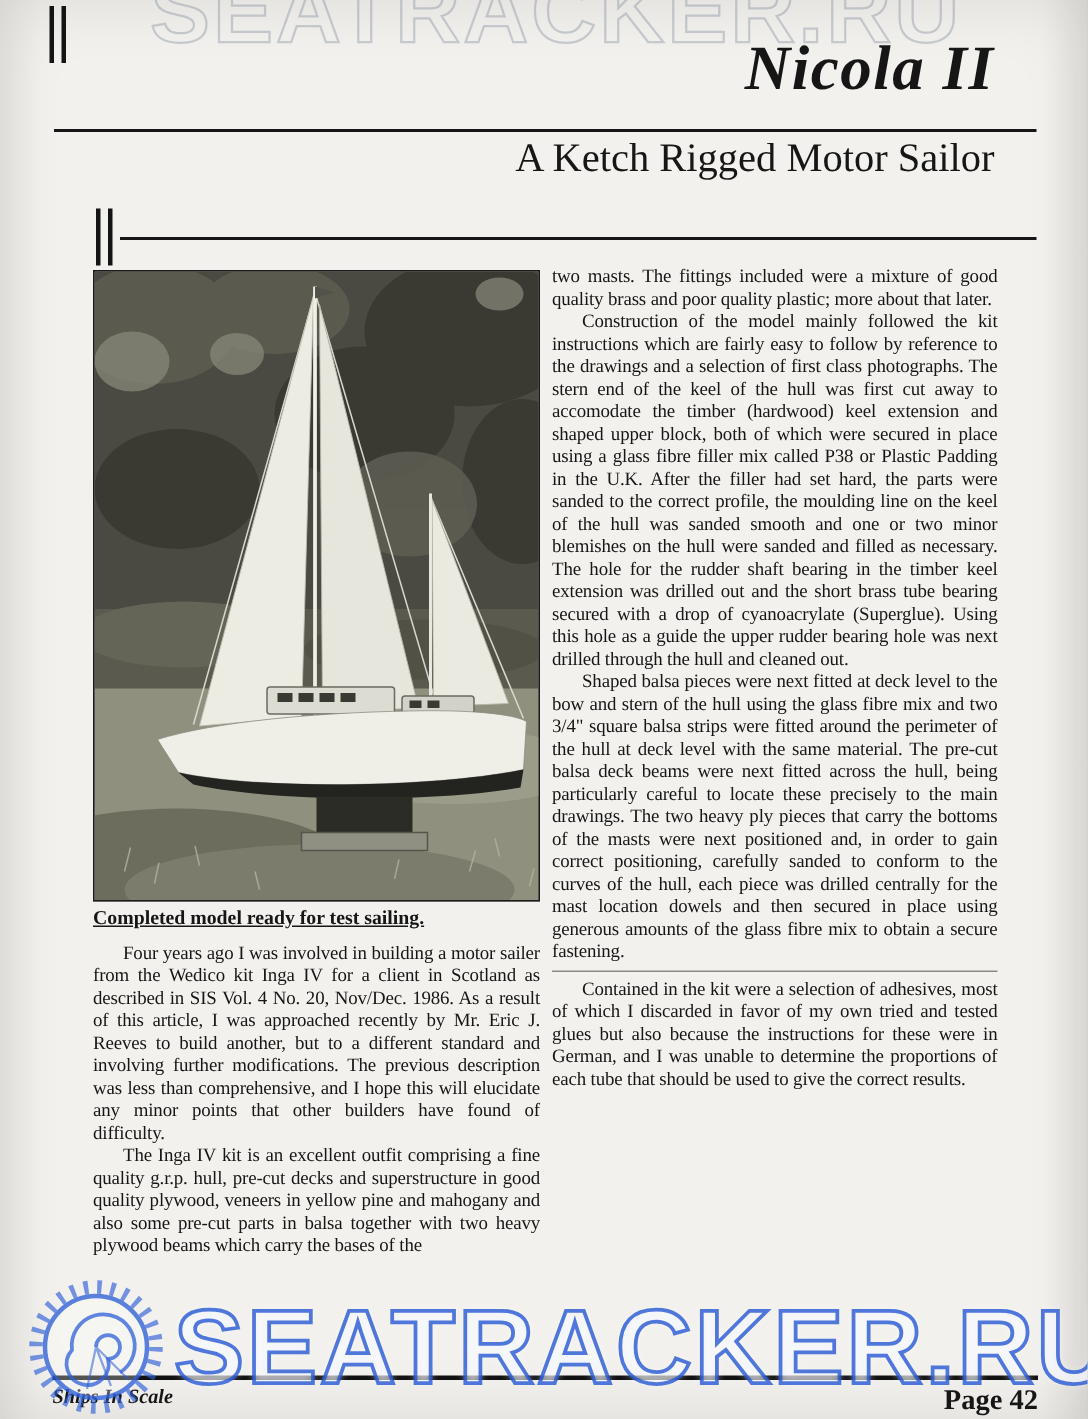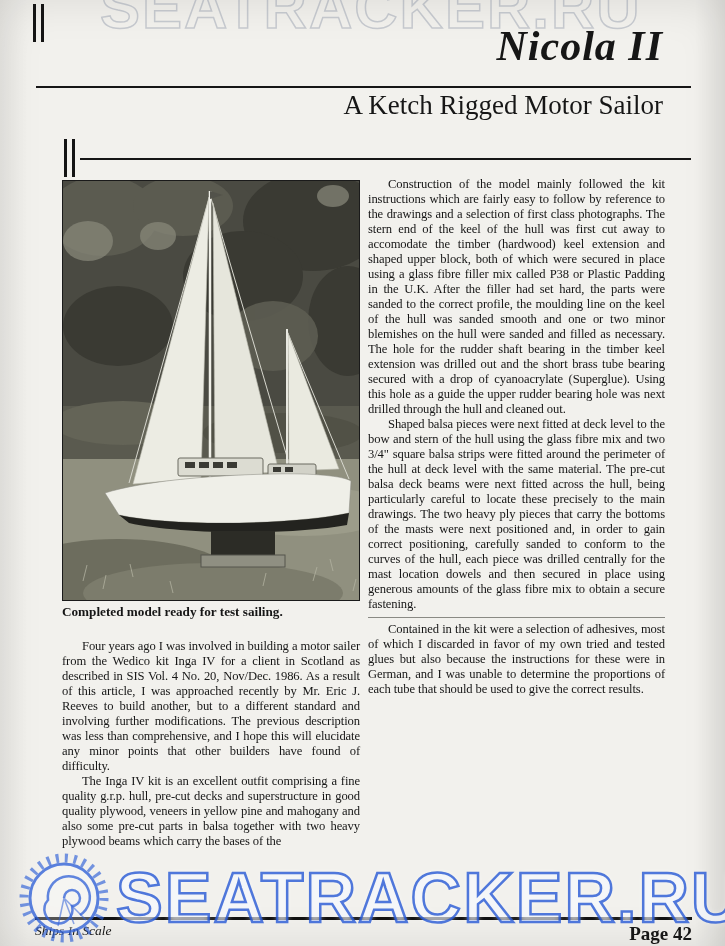--- a/index.html
+++ b/index.html
@@ -16,26 +16,26 @@
   .tick-mid{left:64px;top:139px;}
   .rule{position:absolute;background:#161616;height:2px;}
   .rule1{left:36px;right:34px;top:86px;}
   .rule2{left:80px;right:34px;top:158px;}
   .title{position:absolute;right:62px;top:22px;margin:0;font-style:italic;font-weight:700;font-size:42px;letter-spacing:1px;}
   .subtitle{position:absolute;right:62px;top:90px;margin:0;font-weight:400;font-size:27px;white-space:nowrap;}
   .byline{position:absolute;right:62px;top:125px;font-style:italic;font-size:24px;white-space:nowrap;}
   .col-left{position:absolute;left:62px;top:180px;width:298px;}
   .col-right{position:absolute;left:368px;top:177px;width:297px;}
   .photo{margin:0;width:296px;height:419px;border:1px solid #1a1a1a;background:#777;overflow:hidden;}
-  .caption{font-weight:700;font-size:13.2px;margin-top:3px;margin-bottom:19px;}
+  .caption{font-weight:700;font-size:13.2px;margin-top:3px;margin-bottom:8px;text-decoration:underline;}
   .para{margin:0;font-size:12.6px;line-height:15px;letter-spacing:-0.1px;text-align:justify;text-indent:20px;}
   .para.cont{text-indent:0;}
   .section-rule{height:1px;background:#8a8a84;margin:5px 0 4px;}
   .footer-rule{position:absolute;left:35px;right:33px;top:917px;height:3px;background:#111;}
-  .footer-left{position:absolute;left:35px;top:923px;font-weight:400;font-style:italic;font-size:13.5px;}
+  .footer-left{position:absolute;left:35px;top:923px;font-weight:700;font-style:italic;font-size:13.5px;}
   .footer-right{position:absolute;right:33px;top:923px;font-weight:700;font-size:19px;}
   .watermark-top{
     position:absolute;top:-27px;left:100px;white-space:nowrap;
     font-family:"Liberation Sans","DejaVu Sans",sans-serif;
     font-weight:800;font-size:60px;letter-spacing:2px;
     color:transparent;-webkit-text-stroke:1.5px rgba(110,120,145,0.33);
     pointer-events:none;
   }
   .watermark{
     position:absolute;left:14px;top:848px;height:100px;display:flex;align-items:center;gap:2px;
@@ -126,20 +126,21 @@
             <path d="M290,410 l3,-12"></path>
         </g>
       </svg>
     </figure>
     <div class="caption">Completed model ready for test sailing.</div>
     <p class="para">Four years ago I was involved in building a motor sailer from the Wedico kit Inga IV for a client in Scotland as described in SIS Vol. 4 No. 20, Nov/Dec. 1986. As a result of this article, I was approached recently by Mr. Eric J. Reeves to build another, but to a different standard and involving further modifications. The previous description was less than comprehensive, and I hope this will elucidate any minor points that other builders have found of difficulty.</p>
     <p class="para">The Inga IV kit is an excellent outfit comprising a fine quality g.r.p. hull, pre-cut decks and superstructure in good quality plywood, veneers in yellow pine and mahogany and also some pre-cut parts in balsa together with two heavy plywood beams which carry the bases of the</p>
   </div>
 
   <div class="col-right">
+    <p class="para cont">two masts. The fittings included were a mixture of good quality brass and poor quality plastic; more about that later.</p>
     <p class="para">Construction of the model mainly followed the kit instructions which are fairly easy to follow by reference to the drawings and a selection of first class photographs. The stern end of the keel of the hull was first cut away to accomodate the timber (hardwood) keel extension and shaped upper block, both of which were secured in place using a glass fibre filler mix called P38 or Plastic Padding in the U.K. After the filler had set hard, the parts were sanded to the correct profile, the moulding line on the keel of the hull was sanded smooth and one or two minor blemishes on the hull were sanded and filled as necessary. The hole for the rudder shaft bearing in the timber keel extension was drilled out and the short brass tube bearing secured with a drop of cyanoacrylate (Superglue). Using this hole as a guide the upper rudder bearing hole was next drilled through the hull and cleaned out.</p>
     <p class="para">Shaped balsa pieces were next fitted at deck level to the bow and stern of the hull using the glass fibre mix and two 3/4" square balsa strips were fitted around the perimeter of the hull at deck level with the same material. The pre-cut balsa deck beams were next fitted across the hull, being particularly careful to locate these precisely to the main drawings. The two heavy ply pieces that carry the bottoms of the masts were next positioned and, in order to gain correct positioning, carefully sanded to conform to the curves of the hull, each piece was drilled centrally for the mast location dowels and then secured in place using generous amounts of the glass fibre mix to obtain a secure fastening.</p>
     <div class="section-rule"></div>
     <p class="para">Contained in the kit were a selection of adhesives, most of which I discarded in favor of my own tried and tested glues but also because the instructions for these were in German, and I was unable to determine the proportions of each tube that should be used to give the correct results.</p>
   </div>
 
   <div class="footer-rule"></div>
   <div class="footer-left">Ships In Scale</div>
   <div class="footer-right">Page 42</div>
 

